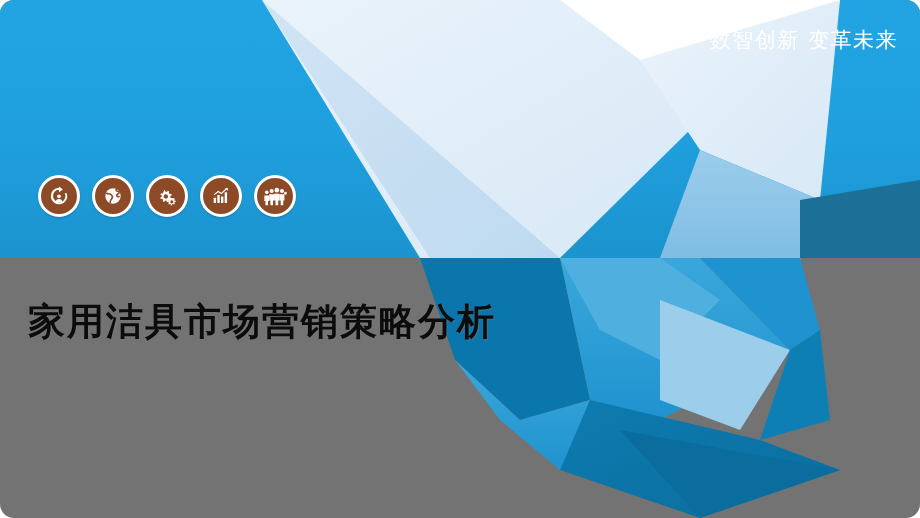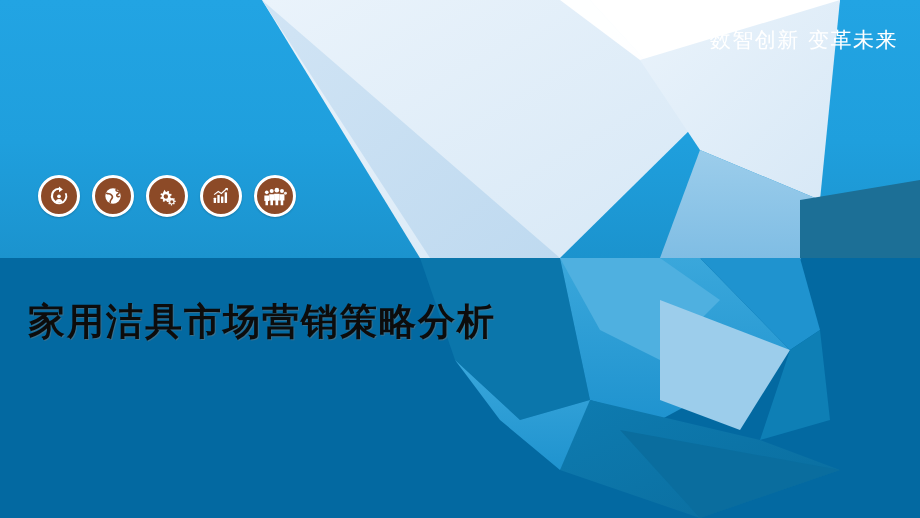--- a/index.html
+++ b/index.html
@@ -3,21 +3,21 @@
 <meta charset="utf-8">
 <title>Slide</title>
 <style>
   html,body{margin:0;padding:0;}
   body{
     width:920px;height:518px;overflow:hidden;
     background:#ffffff;
     font-family:"Liberation Sans","DejaVu Sans",sans-serif;
   }
   #slide{
-    position:relative;width:920px;height:518px;overflow:hidden;background:#0369a1;
+    position:relative;width:920px;height:518px;overflow:hidden;background:#737373;border-radius:14px;
   }
   
   .band{
     position:absolute;left:0;top:0;width:920px;height:258px;
     background:linear-gradient(180deg,#22a4e3 0%,#1f9fdd 55%,#1b93ce 100%);
   }
   
   .art{position:absolute;left:0;top:0;width:920px;height:518px;}
   .art svg{display:block;width:920px;height:518px;}
 

